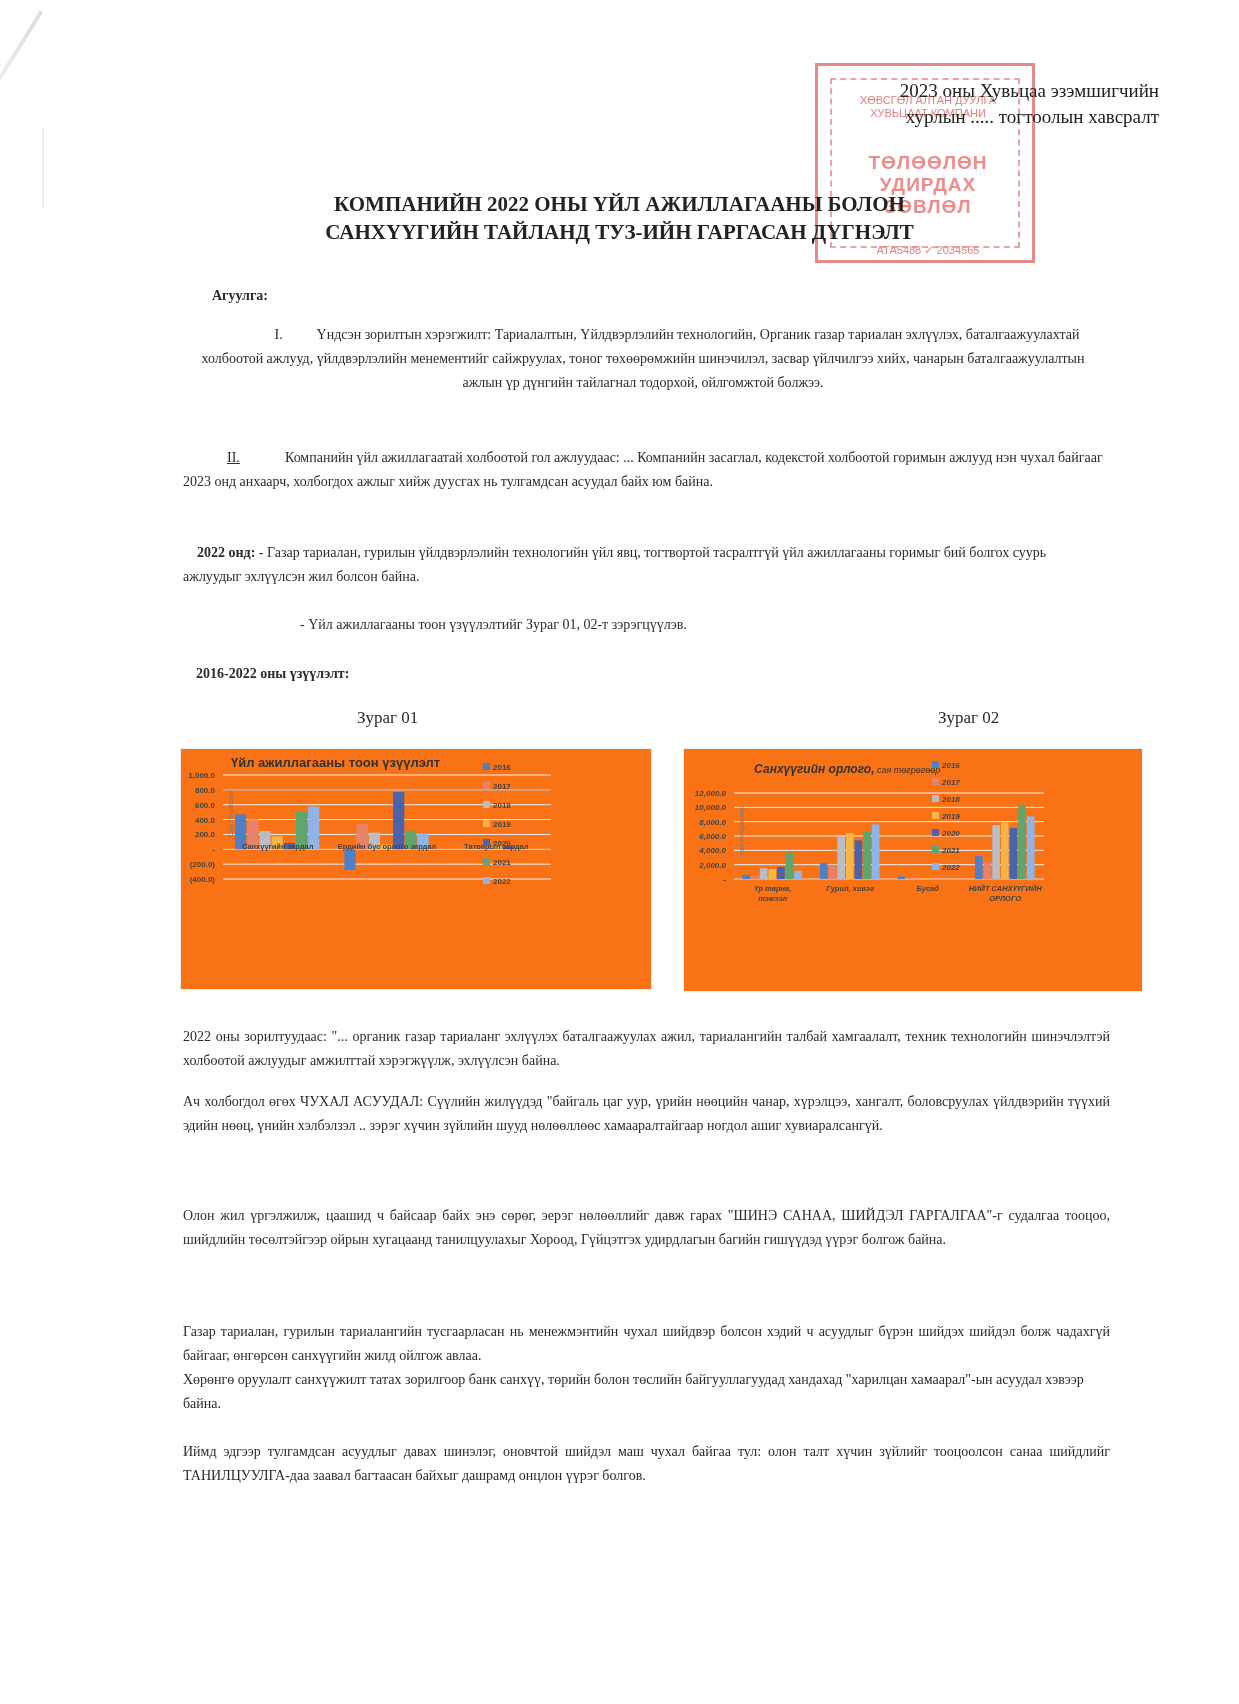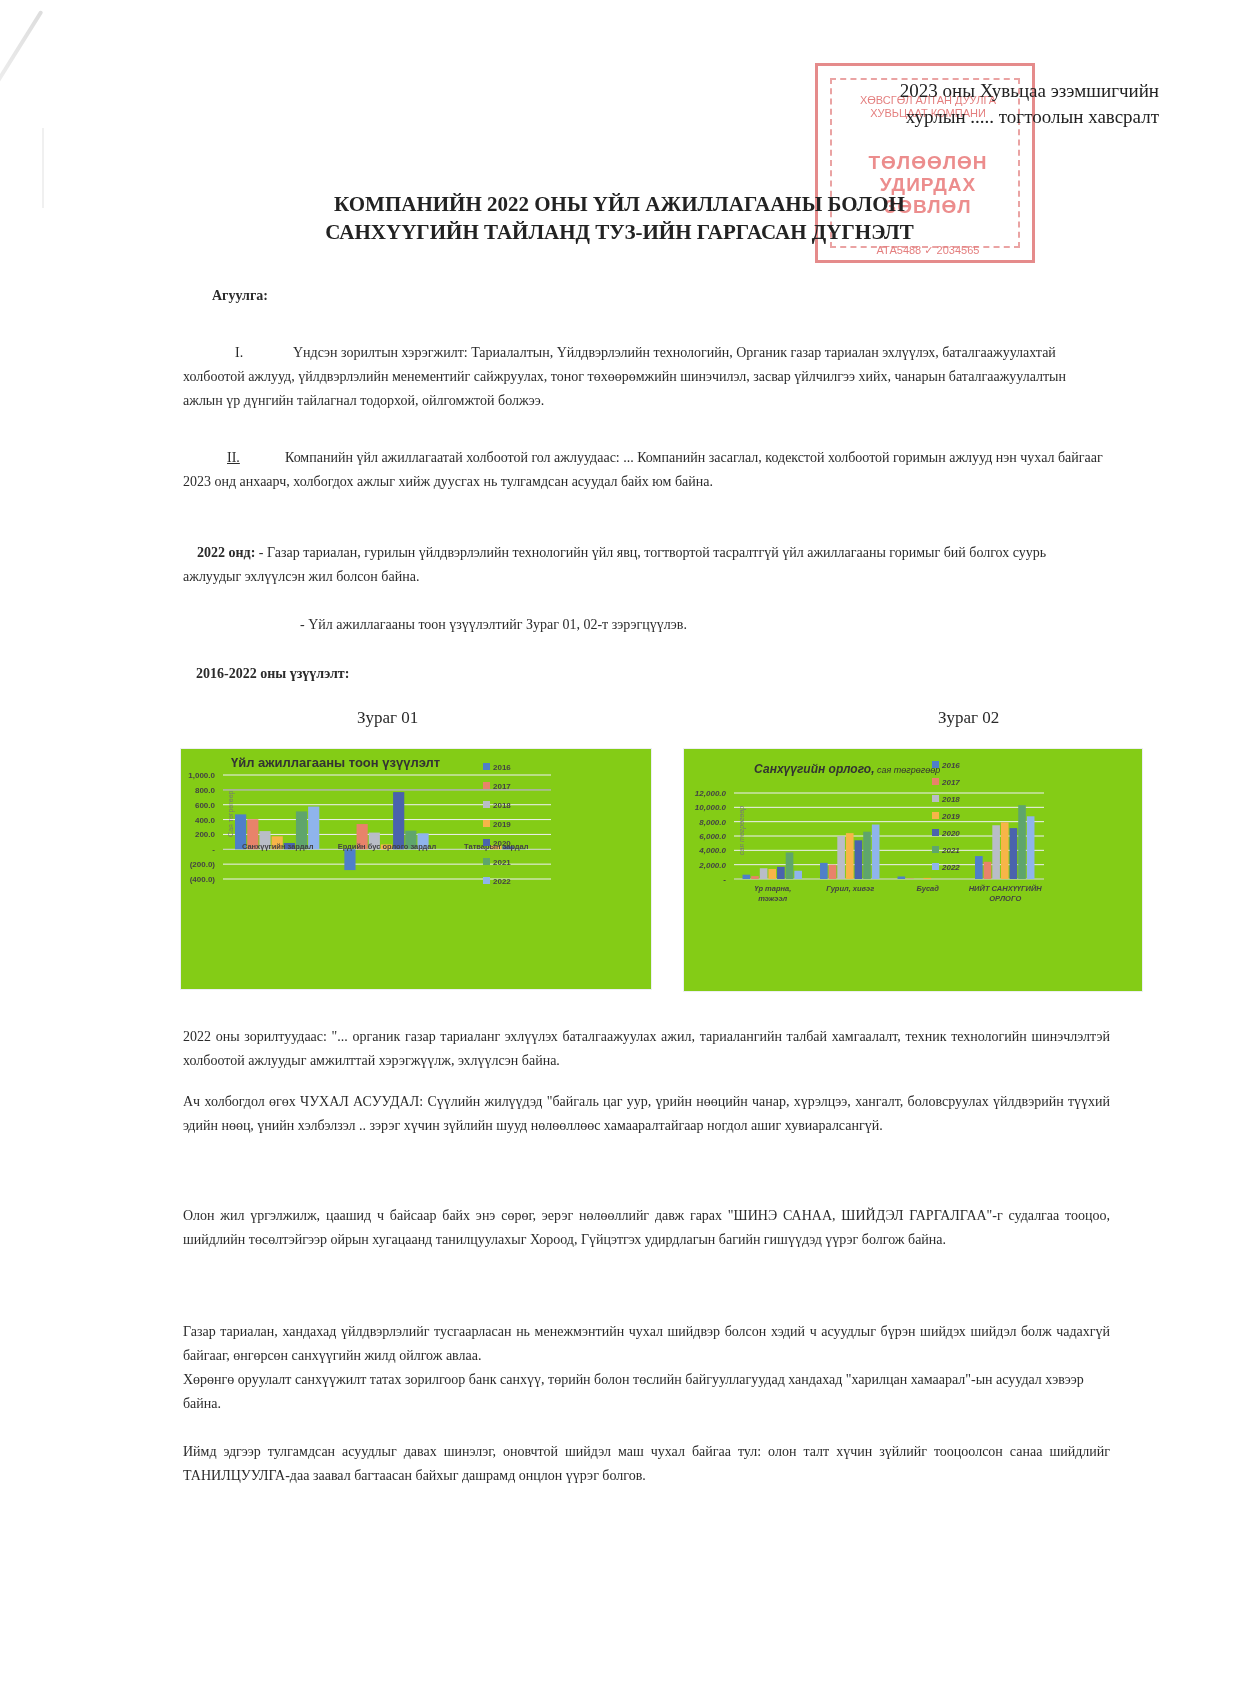--- a/index.html
+++ b/index.html
@@ -10,21 +10,21 @@
   .stamp{position:absolute;left:815px;top:63px;width:220px;height:200px;border:3px solid #e58b8b;box-sizing:border-box;}
   .stamp .inner{position:absolute;left:12px;top:12px;right:12px;bottom:12px;border:2px dashed #eaa3a3;}
   .stamp .s1{position:absolute;left:20px;top:28px;width:180px;text-align:center;font-family:"Liberation Sans",sans-serif;font-size:11px;color:#e47f7f;line-height:13px;}
   .stamp .s2{position:absolute;left:20px;top:86px;width:180px;text-align:center;font-family:"Liberation Sans",sans-serif;font-weight:bold;font-size:19px;color:#ec8d8d;line-height:22px;letter-spacing:1px;}
   .stamp .s3{position:absolute;left:20px;top:178px;width:180px;text-align:center;font-family:"Liberation Sans",sans-serif;font-size:11px;color:#e47f7f;}
   .appendix{position:absolute;right:80px;top:78px;text-align:right;font-size:19px;line-height:26px;color:#222;}
   .title{position:absolute;left:0;width:1239px;top:190px;text-align:center;font-weight:bold;font-size:21px;line-height:28px;color:#222;}
   .txt{position:absolute;left:183px;width:920px;font-size:14px;line-height:24px;color:#2b2b2b;}
   .just{text-align:justify;}
   .b{font-weight:bold;}
-  .chartbox{position:absolute;background:#84cc16;border:1px solid #eceff3;}
+  .chartbox{position:absolute;background:#f97316;border:1px solid #eceff3;}
   .lbl{position:absolute;font-size:17px;}
   svg text{font-family:"Liberation Sans",sans-serif;}
 </style>
 </head>
 <body>
 
 <div class="page">
 
   <div class="fold"></div>
   <div class="fold2"></div>
@@ -48,21 +48,21 @@
     <div>хурлын ..... тогтоолын хавсралт</div>
   </div>
 
   <div class="title">
     <div>КОМПАНИЙН 2022 ОНЫ ҮЙЛ АЖИЛЛАГААНЫ БОЛОН</div>
     <div>САНХҮҮГИЙН ТАЙЛАНД ТУЗ-ИЙН ГАРГАСАН ДҮГНЭЛТ</div>
   </div>
 
   <div class="txt b" style="left:212px;top:284px;">Агуулга:</div>
 
-  <div class="txt" style="top:341px;">
+  <div class="txt" style="top:323px;text-align:center;">
     <span style="display:inline-block;width:40px;margin-left:52px;">I.</span><span style="margin-left:18px;">Үндсэн зорилтын хэрэгжилт: Тариалалтын, Үйлдвэрлэлийн технологийн, Органик газар тариалан эхлүүлэх, баталгаажуулахтай холбоотой ажлууд, үйлдвэрлэлийн менементийг сайжруулах, тоног төхөөрөмжийн шинэчилэл, засвар үйлчилгээ хийх, чанарын баталгаажуулалтын ажлын үр дүнгийн тайлагнал тодорхой, ойлгомжтой болжээ.</span>
   </div>
 
   <div class="txt" style="top:446px;">
     <span style="display:inline-block;width:40px;margin-left:44px;text-decoration:underline;">II.</span><span style="margin-left:18px;">Компанийн үйл ажиллагаатай холбоотой гол ажлуудаас: ... Компанийн засаглал, кодекстой холбоотой горимын ажлууд нэн чухал байгааг 2023 онд анхаарч, холбогдох ажлыг хийж дуусгах нь тулгамдсан асуудал байх юм  байна.</span>
   </div>
 
   <div class="txt" style="top:541px;">
     <span style="margin-left:14px;" class="b">2022 онд:</span><span> - Газар тариалан, гурилын үйлдвэрлэлийн технологийн үйл явц, тогтвортой тасралтгүй үйл ажиллагааны горимыг бий болгох суурь ажлуудыг эхлүүлсэн жил болсон байна.</span>
   </div>
@@ -197,19 +197,19 @@
         <text x="258" y="121" font-size="8" font-weight="bold" fill="#444">2022</text>
       </svg>
   </div>
 
   <div class="txt just" style="top:1025px;width:927px;">2022 оны зорилтуудаас: "... органик газар тариаланг эхлүүлэх баталгаажуулах ажил, тариалангийн талбай хамгаалалт, техник технологийн шинэчлэлтэй холбоотой ажлуудыг  амжилттай хэрэгжүүлж, эхлүүлсэн байна.</div>
 
   <div class="txt just" style="top:1090px;width:927px;">Ач холбогдол өгөх ЧУХАЛ АСУУДАЛ: Сүүлийн жилүүдэд "байгаль цаг уур, үрийн нөөцийн чанар, хүрэлцээ, хангалт, боловсруулах үйлдвэрийн түүхий эдийн нөөц, үнийн хэлбэлзэл  ..  зэрэг хүчин зүйлийн шууд нөлөөллөөс  хамааралтайгаар ногдол ашиг хувиаралсангүй.</div>
 
   <div class="txt just" style="top:1204px;width:927px;">Олон жил үргэлжилж, цаашид ч байсаар байх энэ сөрөг, эерэг нөлөөллийг давж гарах "ШИНЭ САНАА, ШИЙДЭЛ ГАРГАЛГАА"-г  судалгаа тооцоо, шийдлийн төсөлтэйгээр ойрын хугацаанд танилцуулахыг Хороод, Гүйцэтгэх удирдлагын багийн гишүүдэд үүрэг болгож байна.</div>
 
-  <div class="txt just" style="top:1320px;width:927px;">Газар тариалан, хандахад үйлдвэрлэлийг тусгаарласан нь менежмэнтийн чухал шийдвэр болсон хэдий ч асуудлыг бүрэн шийдэх шийдэл болж чадахгүй байгааг,  өнгөрсөн санхүүгийн жилд ойлгож авлаа.</div>
+  <div class="txt just" style="top:1320px;width:927px;">Газар тариалан, гурилын тариалангийн тусгаарласан нь менежмэнтийн чухал шийдвэр болсон хэдий ч асуудлыг бүрэн шийдэх шийдэл болж чадахгүй байгааг,  өнгөрсөн санхүүгийн жилд ойлгож авлаа.</div>
 
   <div class="txt" style="top:1368px;width:927px;">Хөрөнгө оруулалт санхүүжилт татах зорилгоор банк санхүү, төрийн болон төслийн байгууллагуудад хандахад "харилцан хамаарал"-ын асуудал хэвээр байна.</div>
 
   <div class="txt just" style="top:1440px;width:927px;">Иймд эдгээр тулгамдсан асуудлыг давах шинэлэг, оновчтой шийдэл маш чухал байгаа тул: олон талт хүчин зүйлийг тооцоолсон санаа шийдлийг ТАНИЛЦУУЛГА-даа заавал  багтаасан байхыг дашрамд онцлон үүрэг болгов.</div>
 
 </div>
 
 </body></html>

